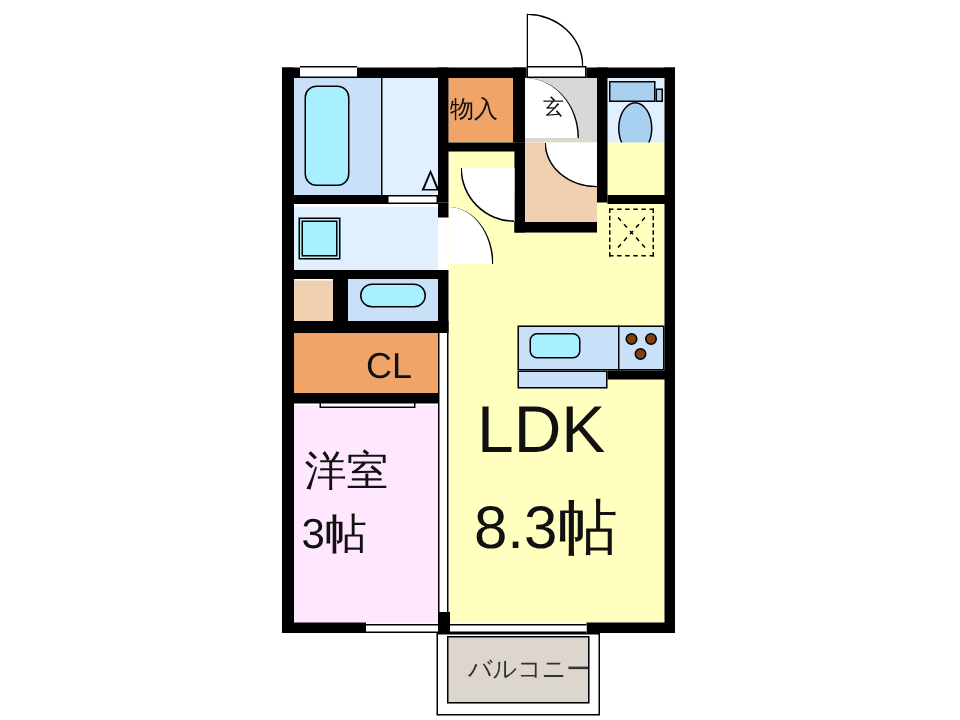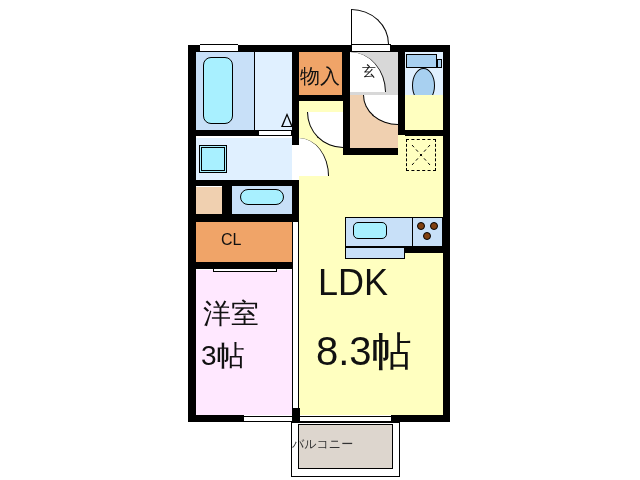--- a/index.html
+++ b/index.html
@@ -11,21 +11,21 @@
 </head>
 <body>
 
 <div class="abs" style="left:196px;top:52px;width:58px;height:79px;background:#c8e0f8;"></div>
 <div class="abs" style="left:203px;top:57px;width:30px;height:67px;background:#a8f0ff;border:1px solid #000;border-radius:8px;"></div>
 <div class="abs" style="left:254px;top:52px;width:40px;height:79px;background:#e0f0ff;border-left:1px solid #000;"></div>
 <div class="abs" style="left:281px;top:113px;width:0;height:0;border-left:6px solid transparent;border-right:6px solid transparent;border-bottom:14px solid #000;"></div>
 <div class="abs" style="left:283px;top:116px;width:0;height:0;border-left:4px solid transparent;border-right:4px solid transparent;border-bottom:10px solid #e0f0ff;"></div>
 
 <div class="abs" style="left:299px;top:52px;width:43px;height:43px;background:#f0a468;"></div>
-<div class="label" style="left:300px;top:63px;font-size:20px;">物入</div>
+<div class="label" style="left:300px;top:63px;font-size:16px;">物入</div>
 
 <div class="abs" style="left:350px;top:52px;width:48px;height:43px;background:#d8d8d8;"></div>
 <div class="abs" style="left:350px;top:52px;width:36px;height:40px;background:#fff;border-top-right-radius:36px 40px;border-right:1px solid #000;"></div>
 <div class="label" style="left:362px;top:63px;font-size:14px;">玄</div>
 
 <div class="abs" style="left:405px;top:52px;width:38px;height:79px;background:#e0f0ff;"></div>
 <div class="abs" style="left:406px;top:54px;width:31px;height:14px;background:#a8d0f0;border:1px solid #000;"></div>
 <div class="abs" style="left:437px;top:59px;width:5px;height:9px;background:#a8d0f0;border:1px solid #000;"></div>
 <div class="abs" style="left:412px;top:68px;width:23px;height:35px;background:#a8d0f0;border:1px solid #000;border-radius:50%;"></div>
 
@@ -46,31 +46,31 @@
 
 <div class="abs" style="left:345px;top:217px;width:98px;height:30px;background:#c8e0f8;border:1px solid #000;"></div>
 <div class="abs" style="left:353px;top:222px;width:34px;height:17px;background:#a8f0ff;border:1px solid #000;border-radius:5px;"></div>
 <div class="abs" style="left:412px;top:217px;width:1px;height:30px;background:#000;"></div>
 <div class="abs" style="left:417px;top:222px;width:8px;height:8px;background:#804010;border:1px solid #000;border-radius:50%;"></div>
 <div class="abs" style="left:430px;top:222px;width:8px;height:8px;background:#804010;border:1px solid #000;border-radius:50%;"></div>
 <div class="abs" style="left:423px;top:232px;width:8px;height:8px;background:#804010;border:1px solid #000;border-radius:50%;"></div>
 <div class="abs" style="left:345px;top:247px;width:60px;height:12px;background:#c8e0f8;border:1px solid #000;"></div>
 <div class="abs" style="left:405px;top:247px;width:40px;height:6px;background:#000;"></div>
 
-<div class="label" style="left:318px;top:262px;font-size:36px;">LDK</div>
+<div class="label" style="left:318px;top:262px;font-size:44px;">LDK</div>
 <div class="label" style="left:316px;top:312px;font-size:40px;margin-top:12px;">8.3帖</div>
 
 <div class="abs" style="left:196px;top:138px;width:96px;height:43px;background:#e0f0ff;"></div>
 <div class="abs" style="left:199px;top:145px;width:28px;height:28px;background:#a8f0ff;border:3px double #000;"></div>
 <div class="abs" style="left:196px;top:187px;width:26px;height:27px;background:#f0d0b0;"></div>
 <div class="abs" style="left:232px;top:182px;width:60px;height:32px;background:#c8e0f8;"></div>
 <div class="abs" style="left:240px;top:189px;width:44px;height:16px;background:#a8f0ff;border:1px solid #000;border-radius:8px;"></div>
 
 <div class="abs" style="left:196px;top:222px;width:96px;height:42px;background:#f0a468;"></div>
-<div class="label" style="left:221px;top:231px;font-size:16px;">CL</div>
+<div class="label" style="left:244px;top:231px;font-size:24px;">CL</div>
 
 <div class="abs" style="left:196px;top:270px;width:96px;height:145px;background:#ffe8ff;"></div>
 <div class="abs" style="left:213px;top:266px;width:64px;height:6px;background:#fff;border:1px solid #000;"></div>
 <div class="label" style="left:203px;top:295px;font-size:28px;">洋室</div>
 <div class="label" style="left:201px;top:337px;font-size:28px;">3帖</div>
 
 <div class="wall" style="left:188px;top:45px;width:8px;height:377px;"></div>
 <div class="wall" style="left:188px;top:45px;width:262px;height:7px;"></div>
 <div class="wall" style="left:443px;top:45px;width:7px;height:377px;"></div>
 <div class="wall" style="left:188px;top:415px;width:56px;height:7px;"></div>
@@ -93,13 +93,13 @@
 <div class="wall" style="left:292px;top:180px;width:7px;height:42px;"></div>
 <div class="wall" style="left:196px;top:262px;width:96px;height:7px;"></div>
 <div class="abs" style="left:292px;top:222px;width:7px;height:193px;background:#fff;border-left:1px solid #000;border-right:1px solid #000;"></div>
 <div class="wall" style="left:292px;top:408px;width:8px;height:14px;"></div>
 
 <div class="abs" style="left:244px;top:416px;width:48px;height:6px;background:#fff;border-top:1px solid #000;border-bottom:1px solid #000;"></div>
 <div class="abs" style="left:300px;top:416px;width:91px;height:6px;background:#fff;border-top:1px solid #000;border-bottom:1px solid #000;"></div>
 
 <div class="abs" style="left:291px;top:422px;width:109px;height:55px;border:1px solid #000;background:#fff;"></div>
 <div class="abs" style="left:298px;top:424px;width:95px;height:45px;background:#ddd6ce;border:1px solid #000;"></div>
-<div class="label" style="left:292px;top:436px;font-size:12px;color:#333;">バルコニー</div>
+<div class="label" style="left:312px;top:436px;font-size:16px;color:#333;">バルコニー</div>
 
 </body></html>

